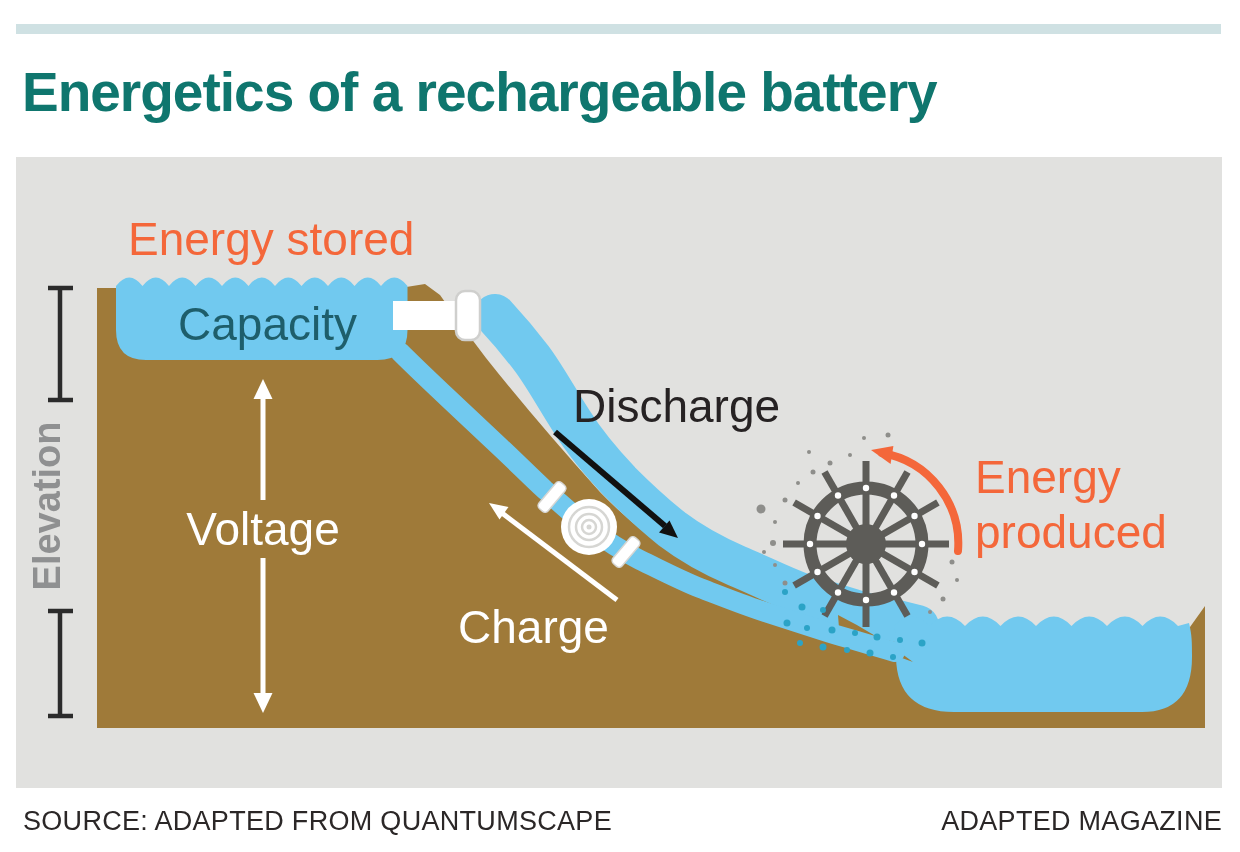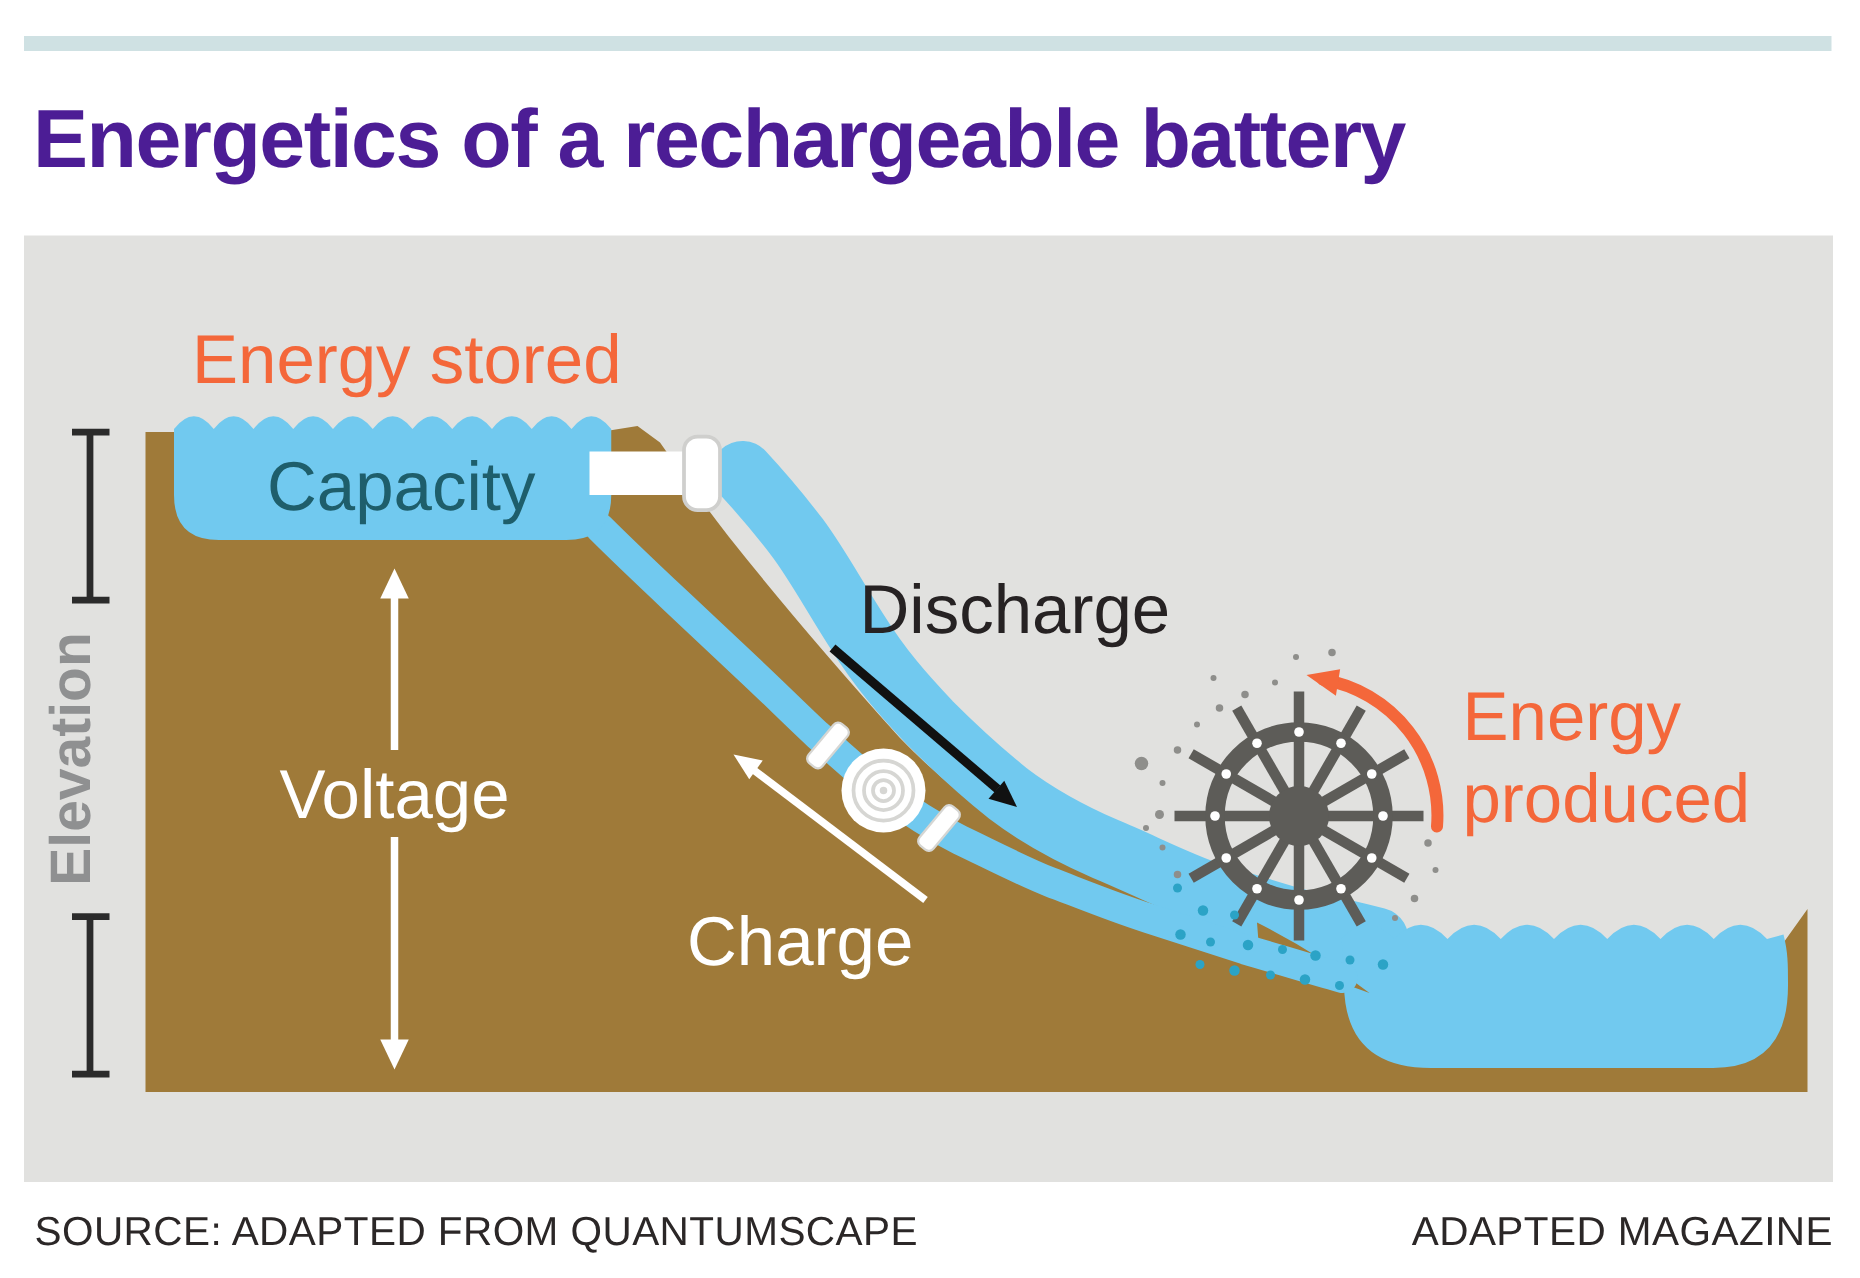--- a/index.html
+++ b/index.html
@@ -7,21 +7,21 @@
     width:1240px;height:852px;position:relative;background:#ffffff;
     font-family:"Liberation Sans","DejaVu Sans",sans-serif;
     overflow:hidden;
   }
   .accent-bar{
     position:absolute;left:16px;top:24px;width:1205px;height:10px;
     background:#cfe1e3;
   }
   .page-title{
     position:absolute;left:22px;top:60px;margin:0;
-    font-size:55px;font-weight:700;color:#4c1d95;letter-spacing:-1px;
+    font-size:55px;font-weight:700;color:#0f766e;letter-spacing:-1px;
     white-space:nowrap;
   }
   .diagram-wrap{
     position:absolute;left:16px;top:157px;width:1206px;height:631px;
     background:#e1e1df;
   }
   svg text{font-family:"Liberation Sans","DejaVu Sans",sans-serif;}
   .lbl{font-size:46px;}
   .footer{
     position:absolute;left:23px;right:18px;top:806px;height:34px;

